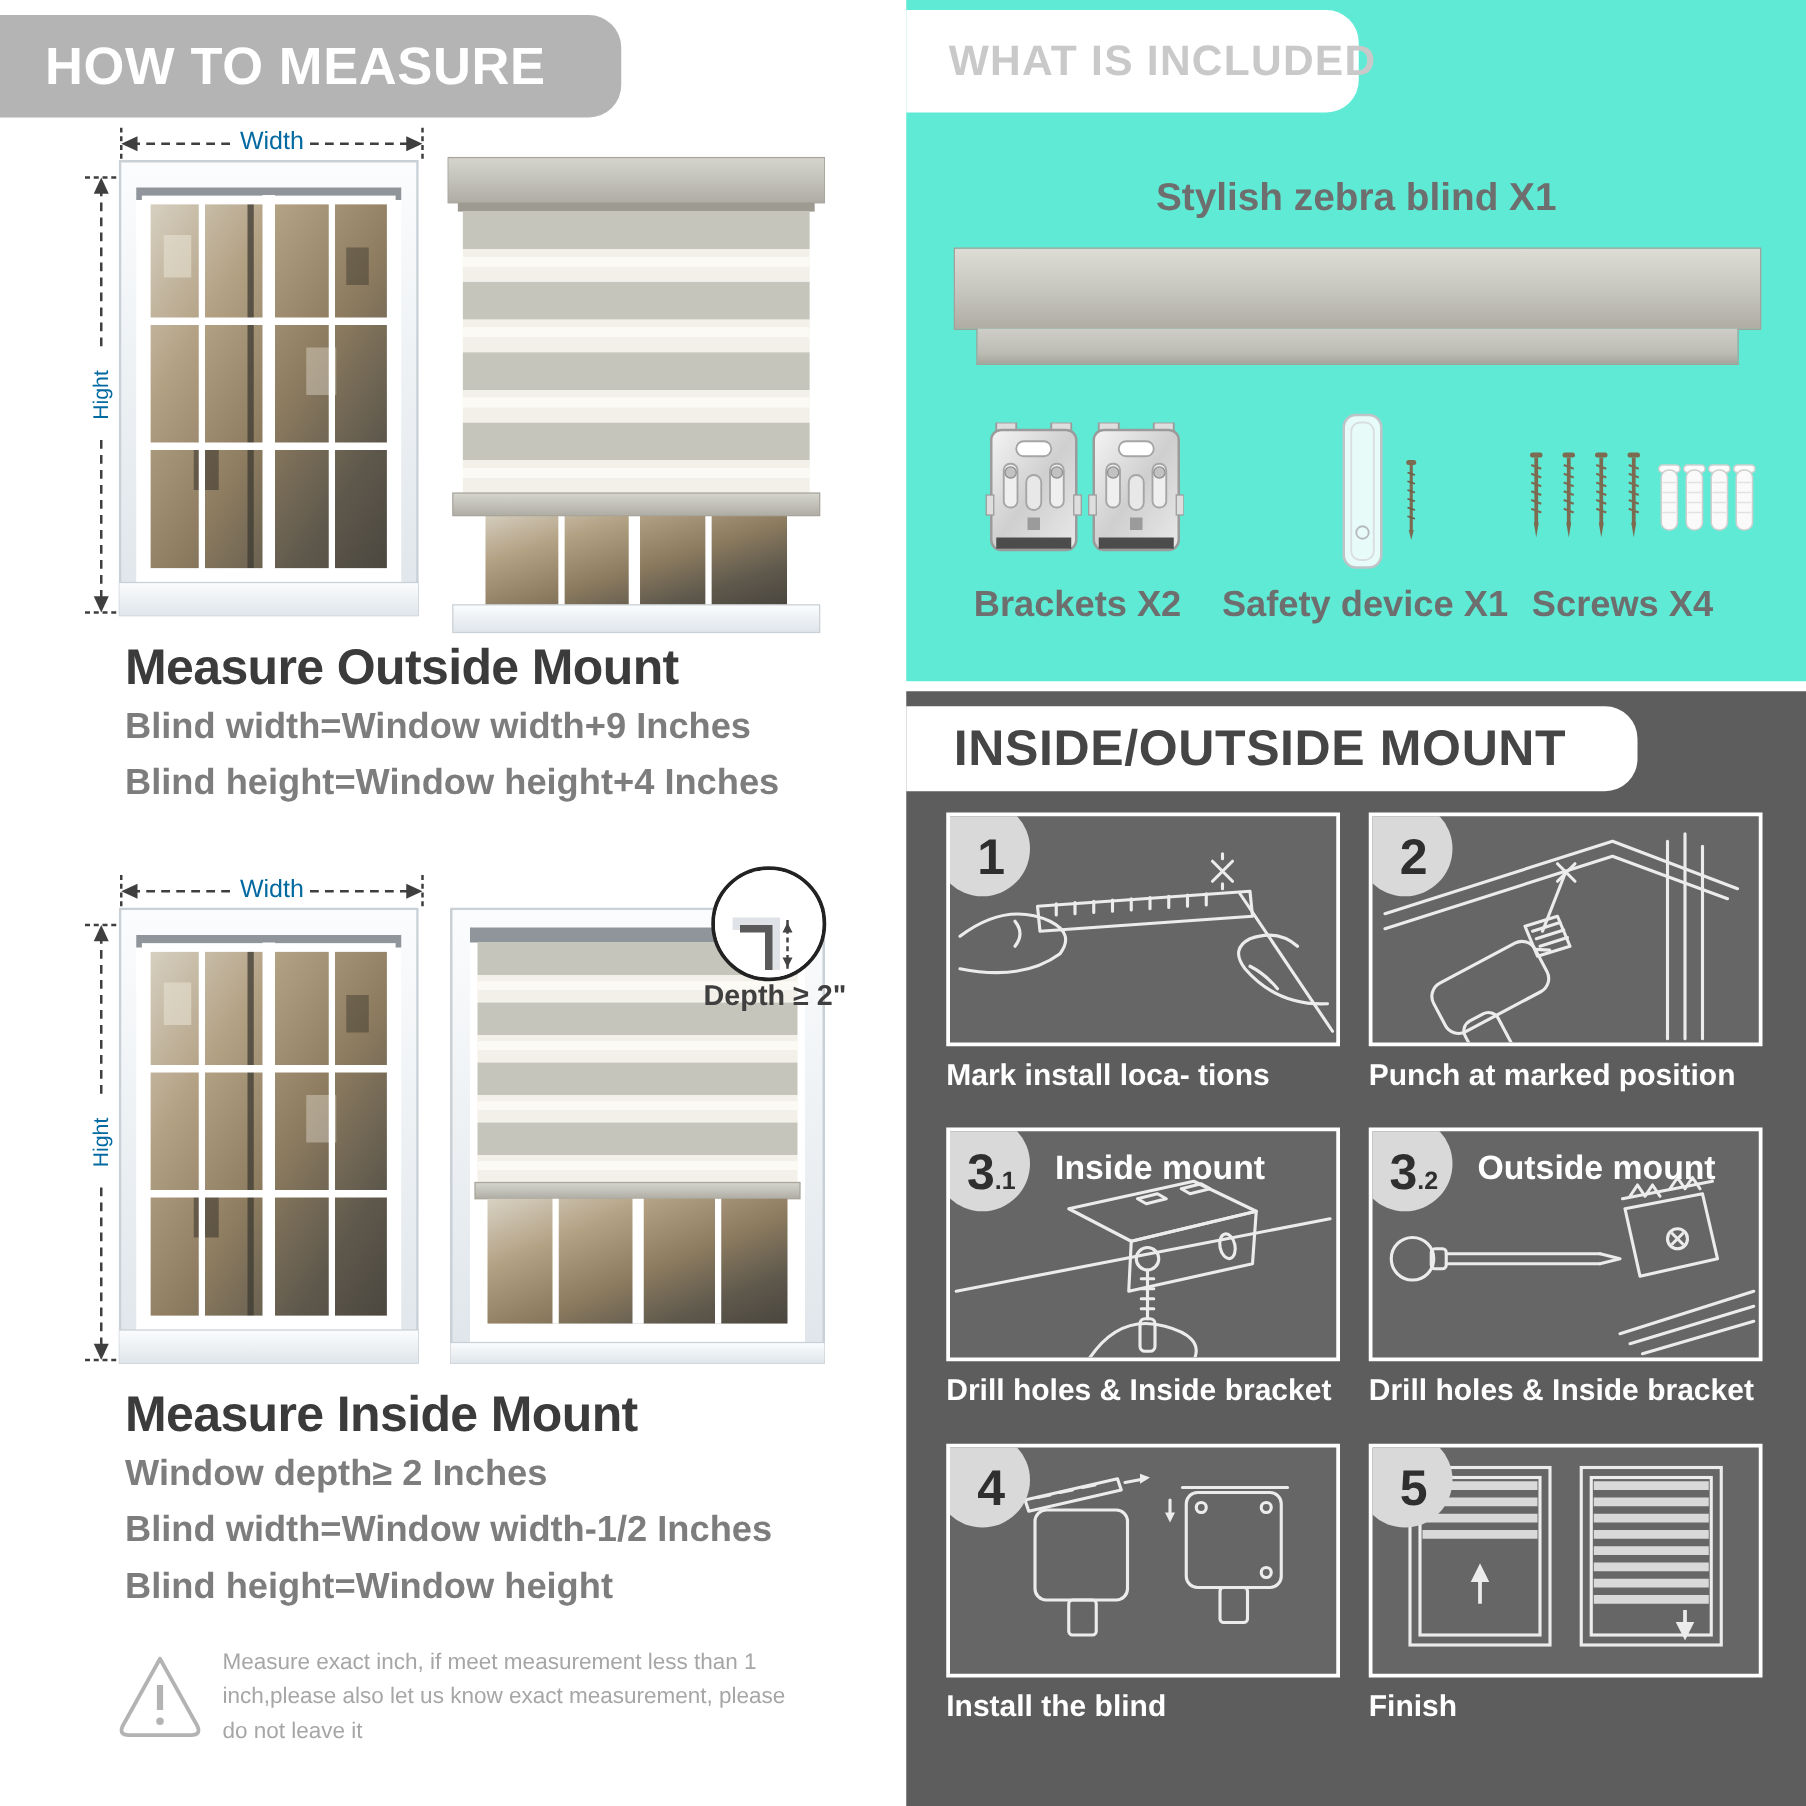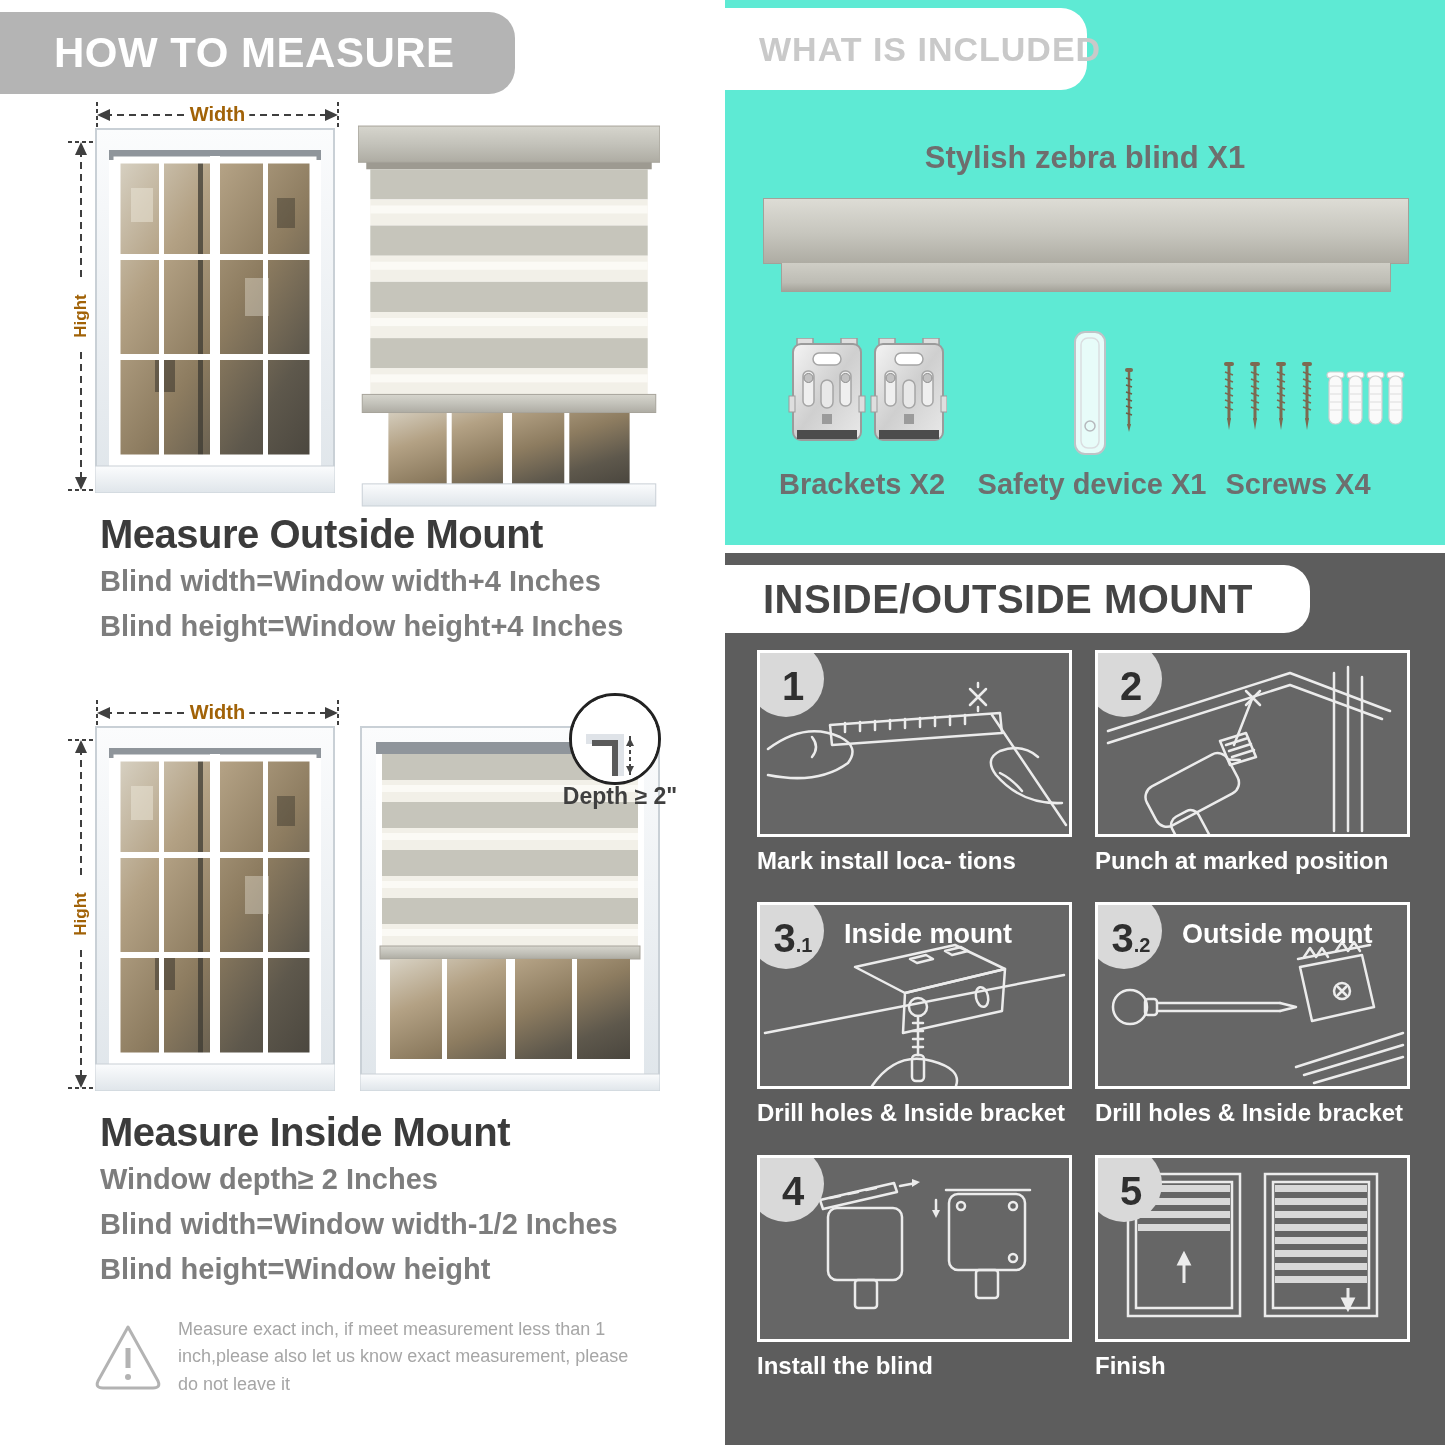--- a/index.html
+++ b/index.html
@@ -2,24 +2,24 @@
 <html><head>
 <meta charset="utf-8">
 <style>
   html,body{margin:0;padding:0;background:#fff;}
   .page{position:relative;width:1445px;height:1445px;background:#fff;overflow:hidden;
         font-family:"Liberation Sans","DejaVu Sans",sans-serif;}
   .abs{position:absolute;}
 
   
   .banner-gray{left:0;top:12px;width:497px;height:82px;background:#b4b4b4;
-    border-radius:0 26px 26px 0;display:flex;align-items:center;padding-left:18px;}
+    border-radius:0 26px 26px 0;display:flex;align-items:center;}
   .banner-gray span{color:#fff;font-weight:bold;font-size:42px;letter-spacing:.5px;padding-left:36px;white-space:nowrap;}
 
-  .dim-label{position:absolute;color:#a16207;font-weight:bold;}
+  .dim-label{position:absolute;color:#0369a1;font-weight:normal;}
   .dim-w{width:245px;height:26px;}
   .dim-w .dim-label{left:50%;top:50%;transform:translate(-50%,-54%);font-size:20px;background:#fff;padding:0 4px;}
   .dim-h{width:26px;height:352px;}
   .dim-h .dim-label{left:50%;top:50%;transform:translate(-50%,-50%) rotate(180deg);
     writing-mode:vertical-rl;font-size:17px;background:#fff;padding:4px 0;}
 
   .heading{color:#3b3b3b;font-size:40px;font-weight:bold;letter-spacing:-.5px;white-space:nowrap;}
   .formula{color:#7d7d7d;font-size:29px;font-weight:bold;white-space:nowrap;}
   .note-text{color:#a6a6a6;font-size:18px;line-height:1.52;width:460px;}
   .depth-label{color:#3f3f3f;font-size:23px;font-weight:bold;white-space:nowrap;}
@@ -201,21 +201,21 @@
       <rect x="12" y="195" width="276" height="26" fill="#f2f0e8"></rect>
       <rect x="12" y="201" width="276" height="8" fill="#fbfaf5"></rect>
       <rect x="12" y="221" width="276" height="30" fill="#c6c5bb"></rect>
       <rect x="12" y="251" width="276" height="26" fill="#f2f0e8"></rect>
       <rect x="12" y="257" width="276" height="8" fill="#fbfaf5"></rect>
     </g>
     <rect x="4" y="277" width="292" height="18" fill="url(#casG)" stroke="#a7a49b" stroke-width="1"></rect>
   </svg>
 
   <div class="abs heading" style="left:100px;top:512px;">Measure Outside Mount</div>
-  <div class="abs formula" style="left:100px;top:565px;">Blind width=Window width+4 Inches</div>
+  <div class="abs formula" style="left:100px;top:565px;">Blind width=Window width+9 Inches</div>
   <div class="abs formula" style="left:100px;top:610px;">Blind height=Window height+4 Inches</div>
 
   <div class="abs dim-w" style="left:95px;top:700px;">
     <svg viewBox="0 0 245 26" width="245" height="26">
       <g stroke="#3f3f3f" stroke-width="2">
         <line x1="2" y1="0" x2="2" y2="26" stroke-dasharray="4 3"></line>
         <line x1="243" y1="0" x2="243" y2="26" stroke-dasharray="4 3"></line>
         <line x1="10" y1="13" x2="92" y2="13" stroke-dasharray="7 5"></line>
         <line x1="153" y1="13" x2="235" y2="13" stroke-dasharray="7 5"></line>
       </g>

